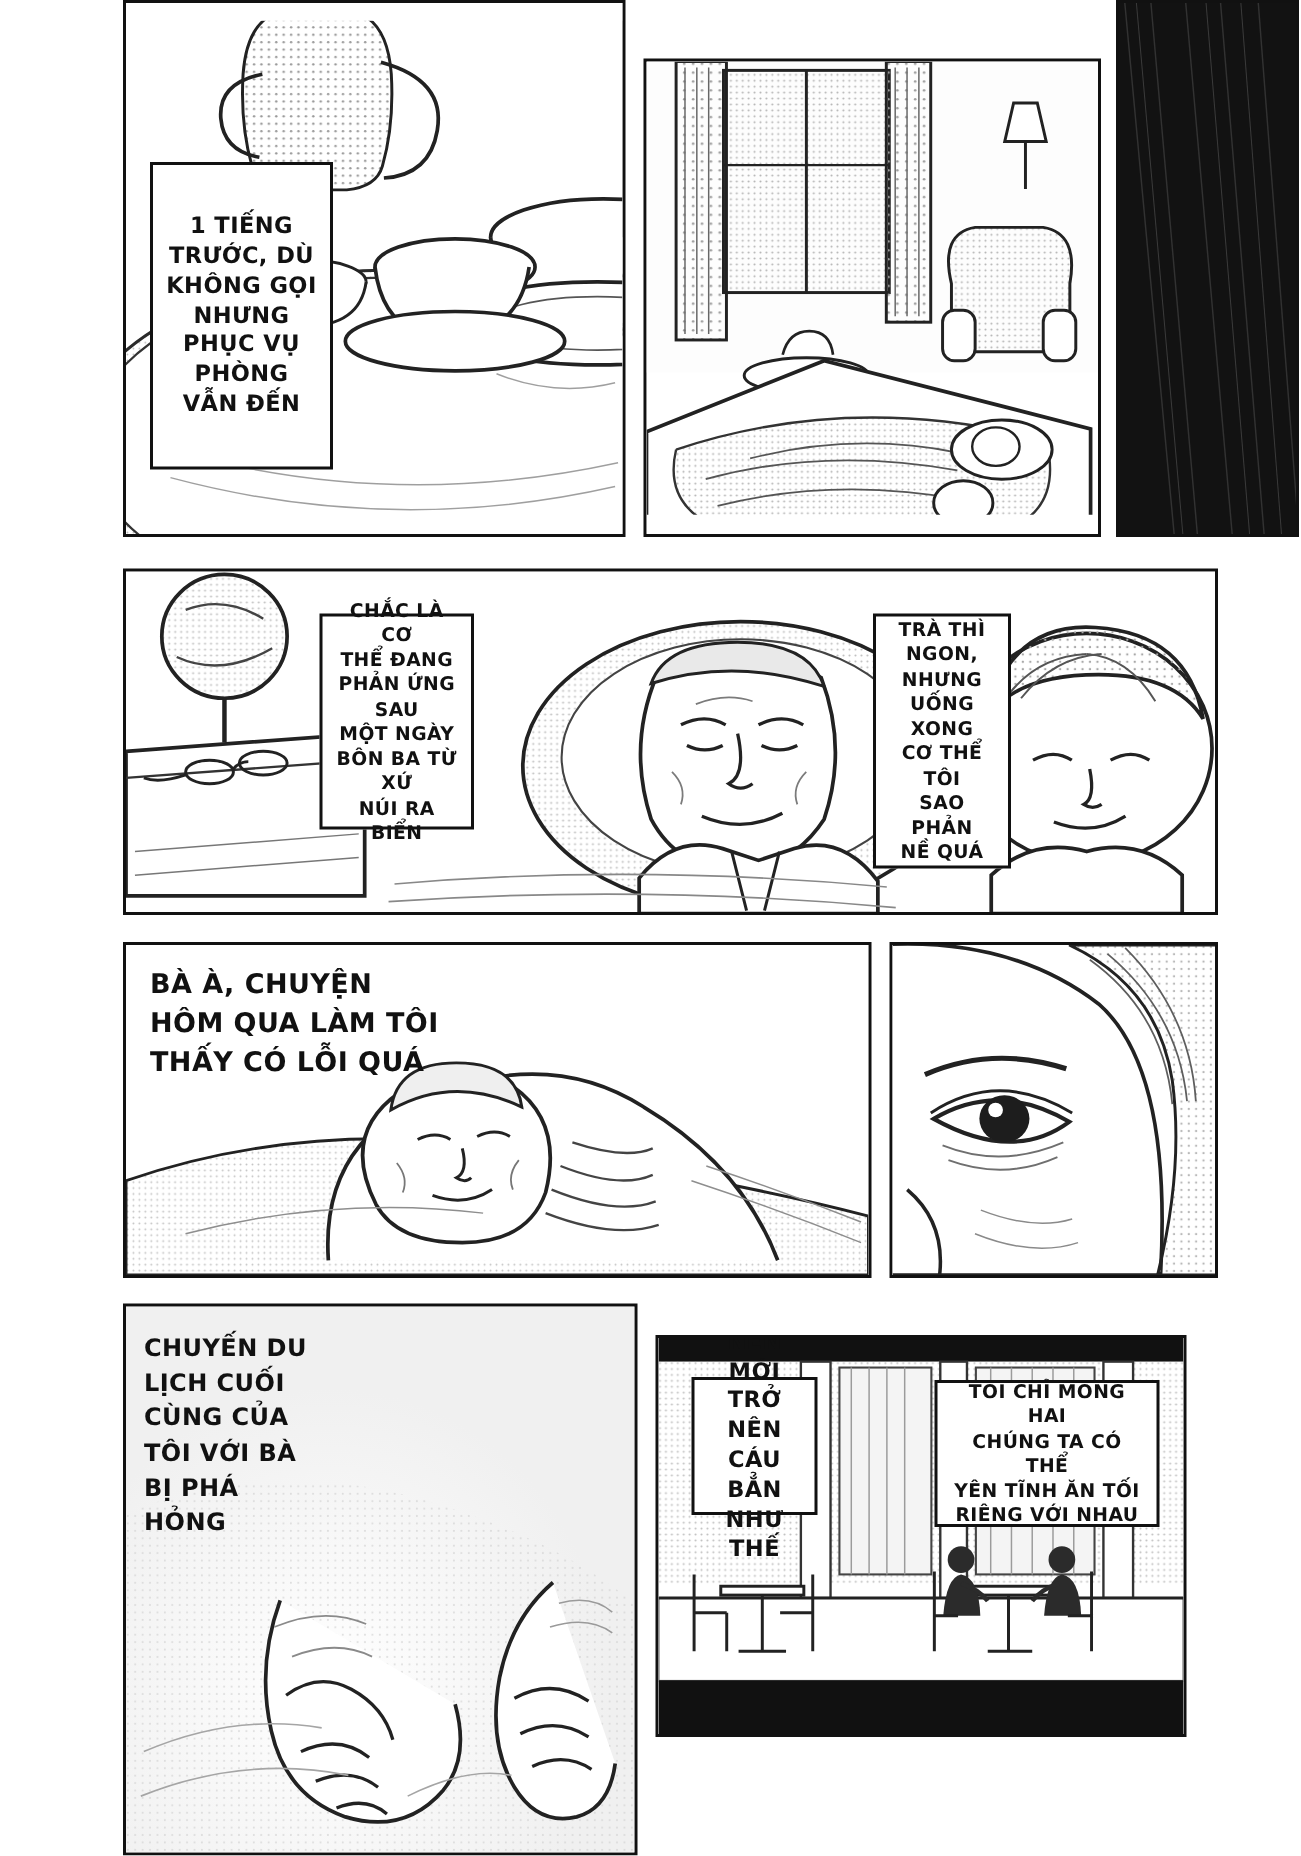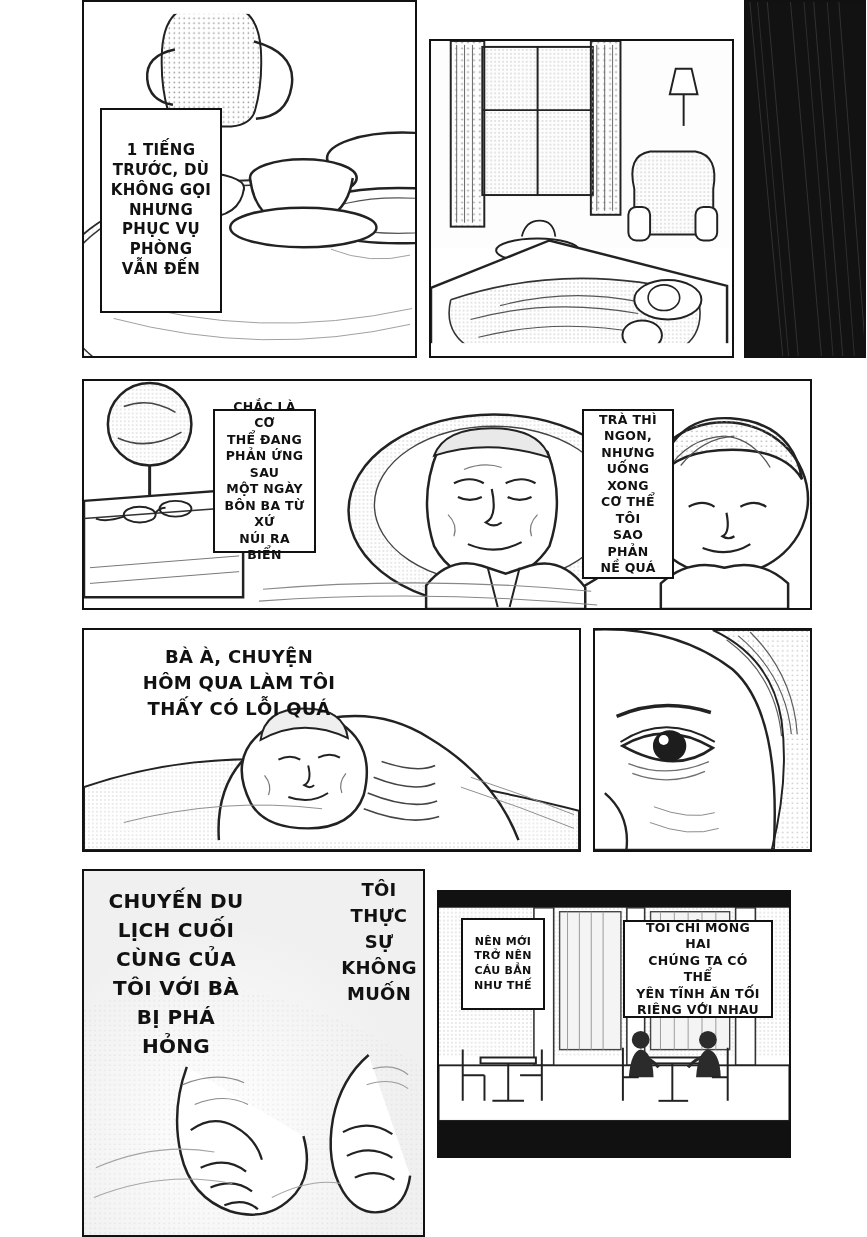--- a/index.html
+++ b/index.html
@@ -62,21 +62,21 @@
 
   
   .freetext {
     position: absolute;
     font-family: "DejaVu Sans", sans-serif;
     font-weight: 700;
     color: #111111;
     line-height: 1.45;
     letter-spacing: 0.3px;
     white-space: pre-line;
-    text-align: center;
+    text-align: left;
   }
 
   .dark { background: #111111; }
 </style>
 </head>
 <body>
 
 <div class="page">
 
   <div class="panel" style="left:82px; top:0px; width:335px; height:358px;padding-left:28px;">
@@ -432,31 +432,27 @@
         </g>
 
         <g fill="none" stroke="#a5a5a5" stroke-width="1.1">
           <path d="M12 300 q60 -26 120 -16"></path>
           <path d="M10 330 q70 -28 140 -14"></path>
           <path d="M190 330 q40 -20 70 -14"></path>
         </g>
       </svg>
     </div>
 
-    <div class="freetext" style="left:12px; top:16px; width:160px; font-size:20px;">CHUYẾN DU
+    <div class="freetext" style="left:12px; top:16px; width:160px; font-size:16px;">CHUYẾN DU
 LỊCH CUỐI
 CÙNG CỦA
 TÔI VỚI BÀ
 BỊ PHÁ
 HỎNG</div>
 
-    <div class="freetext" style="left:250px; top:6px; width:90px; font-size:18px;">TÔI
-THỰC SỰ
-KHÔNG
-MUỐN</div>
   </div>
 
   <div class="panel" style="left:437px; top:890px; width:354px; height:268px;">
     <div class="art">
       <svg viewBox="0 0 354 268" preserveAspectRatio="none">
         <defs>
           <pattern id="tone8" width="4" height="4" patternUnits="userSpaceOnUse">
             <circle cx="1" cy="1" r="0.7" fill="#a0a0a0"></circle>
           </pattern>
         </defs>
@@ -506,21 +502,21 @@
         <circle cx="272" cy="150" r="9" fill="#2b2b2b"></circle>
         <path d="M260 188 q2 -26 12 -28 q12 2 13 28 z" fill="#2b2b2b"></path>
         <path d="M270 166 q-12 4 -18 12" stroke="#2b2b2b" stroke-width="3" fill="none"></path>
 
         <path d="M186 158 l0 54 M186 188 l16 0" stroke="#222" stroke-width="2" fill="none"></path>
         <path d="M292 158 l0 54 M292 188 l-16 0" stroke="#222" stroke-width="2" fill="none"></path>
       </svg>
     </div>
 
     <div class="bubble" style="left:22px; top:26px; width:84px; height:92px;">
-      <div class="txt" style="font-size:11px;">NÊN MỚI
+      <div class="txt" style="font-size:15px;">NÊN MỚI
 TRỞ NÊN
 CÁU BẲN
 NHƯ THẾ</div>
     </div>
 
     <div class="bubble" style="left:184px; top:28px; width:150px; height:98px;">
       <div class="txt" style="font-size:12.5px;">TÔI CHỈ MONG HAI
 CHÚNG TA CÓ THỂ
 YÊN TĨNH ĂN TỐI
 RIÊNG VỚI NHAU</div>

